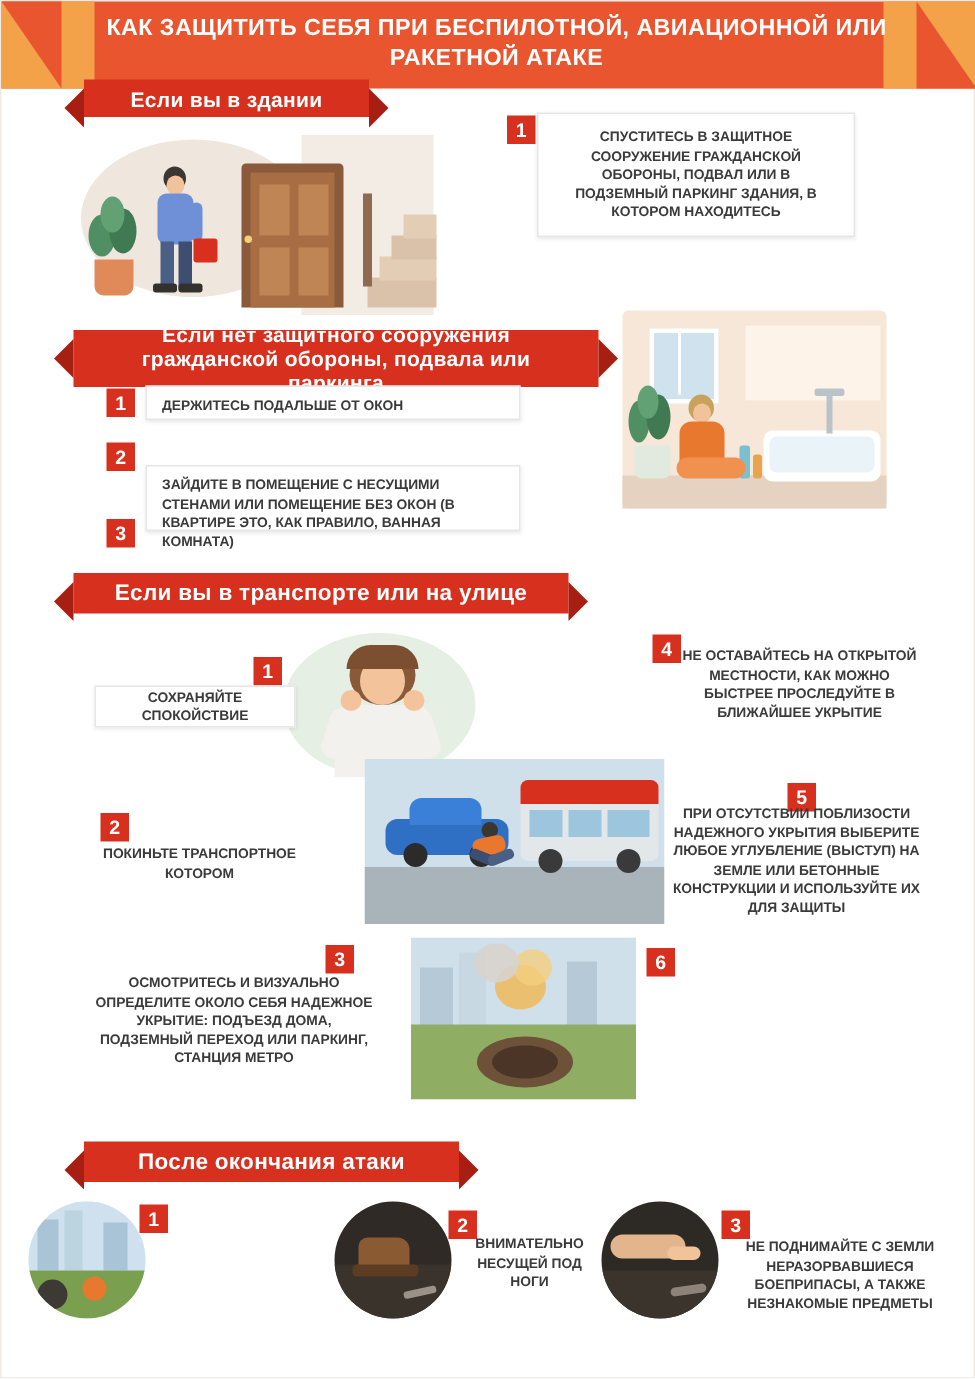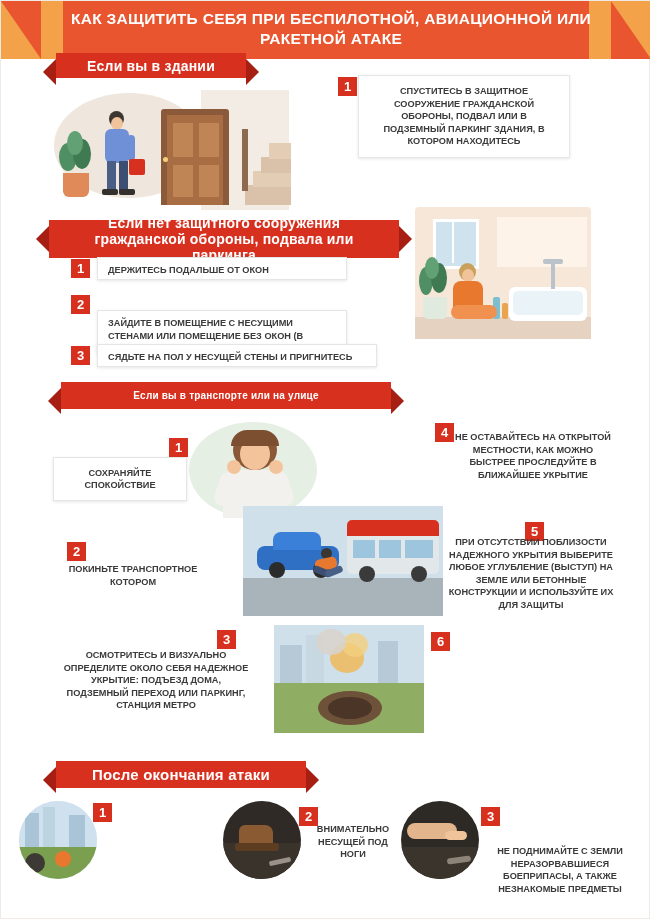--- a/index.html
+++ b/index.html
@@ -172,40 +172,39 @@
     <div class="rect" style="left:50px;top:104px;width:46px;height:14px;background:#f0914f;border-radius:7px;"></div>
   </div>
 
   <div class="numbox" style="left:70px;top:258px;">1</div>
   <div class="card left" style="left:96px;top:256px;width:250px;height:23px;padding:6px 10px;">ДЕРЖИТЕСЬ ПОДАЛЬШЕ ОТ ОКОН</div>
 
   <div class="numbox" style="left:70px;top:294px;">2</div>
   <div class="card left" style="left:96px;top:289px;width:250px;height:44px;padding:6px 10px;margin-top:20px;">ЗАЙДИТЕ В ПОМЕЩЕНИЕ С НЕСУЩИМИ СТЕНАМИ ИЛИ ПОМЕЩЕНИЕ БЕЗ ОКОН (В КВАРТИРЕ ЭТО, КАК ПРАВИЛО, ВАННАЯ КОМНАТА)</div>
 
   <div class="numbox" style="left:70px;top:345px;">3</div>
-  <div class="card left" style="left:96px;top:343px;width:280px;height:23px;padding:6px 10px;">СЯДЬТЕ НА ПОЛ У НЕСУЩЕЙ СТЕНЫ И ПРИГНИТЕСЬ</div>
-
-  <div class="ribbon" style="left:60px;top:381px;width:330px;height:27px;font-size:10px;">
+
+  <div class="ribbon" style="left:48px;top:381px;width:330px;height:27px;font-size:15px;">
     <span class="rb-txt">Если вы в транспорте или на улице</span>
   </div>
 
   <div class="scene" style="left:178px;top:415px;width:150px;height:110px;">
     <div class="blob" style="left:10px;top:6px;width:128px;height:96px;background:#e6efe4;"></div>
     <div class="circ" style="left:54px;top:14px;width:44px;height:40px;background:#8a5a38;"></div>
     <div class="circ" style="left:61px;top:22px;width:30px;height:32px;background:#f3c49c;"></div>
     <div class="rect" style="left:52px;top:14px;width:48px;height:16px;background:#7c4f30;border-radius:20px 20px 0 0;"></div>
     <div class="rect" style="left:44px;top:54px;width:64px;height:48px;background:#f3f1ee;border-radius:10px 10px 0 0;"></div>
     <div class="rect" style="left:38px;top:56px;width:16px;height:34px;background:#f3f1ee;border-radius:8px;transform:rotate(18deg);"></div>
     <div class="rect" style="left:96px;top:56px;width:16px;height:34px;background:#f3f1ee;border-radius:8px;transform:rotate(-18deg);"></div>
     <div class="circ" style="left:48px;top:44px;width:14px;height:14px;background:#f3c49c;"></div>
     <div class="circ" style="left:90px;top:44px;width:14px;height:14px;background:#f3c49c;"></div>
   </div>
 
   <div class="numbox" style="left:168px;top:437px;">1</div>
-  <div class="card" style="left:52px;top:456px;width:134px;height:44px;display:flex;align-items:center;justify-content:center;">СОХРАНЯЙТЕ СПОКОЙСТВИЕ</div>
+  <div class="card" style="left:62px;top:456px;width:134px;height:28px;display:flex;align-items:center;justify-content:center;">СОХРАНЯЙТЕ СПОКОЙСТВИЕ</div>
 
   <div class="numbox" style="left:434px;top:422px;">4</div>
   <div class="plain" style="left:452px;top:430px;width:160px;">НЕ ОСТАВАЙТЕСЬ НА ОТКРЫТОЙ МЕСТНОСТИ, КАК МОЖНО БЫСТРЕЕ ПРОСЛЕДУЙТЕ В БЛИЖАЙШЕЕ УКРЫТИЕ</div>
 
   <div class="scene" style="left:242px;top:505px;width:200px;height:110px;">
     <div class="rect" style="left:0px;top:0px;width:200px;height:72px;background:#cfe0ea;"></div>
     <div class="rect" style="left:0px;top:72px;width:200px;height:38px;background:#a9b4ba;"></div>
 
     <div class="rect" style="left:104px;top:14px;width:92px;height:54px;background:#e2e7ea;border-radius:5px;"></div>
     <div class="rect" style="left:104px;top:14px;width:92px;height:16px;background:#d8301f;border-radius:5px 5px 0 0;"></div>
@@ -274,15 +273,15 @@
   <div class="numbox" style="left:298px;top:806px;">2</div>
   <div class="plain" style="left:304px;top:822px;width:96px;">ВНИМАТЕЛЬНО НЕСУЩЕЙ ПОД НОГИ</div>
 
   <div class="photo" style="left:400px;top:800px;width:78px;height:78px;background:#2d2924;">
     <div class="rect" style="left:0;top:46px;width:78px;height:32px;background:#3b342c;"></div>
     <div class="rect" style="left:6px;top:22px;width:50px;height:16px;background:#e3b58c;border-radius:8px;"></div>
     <div class="rect" style="left:44px;top:30px;width:22px;height:9px;background:#f0c39a;border-radius:5px;"></div>
     <div class="rect" style="left:46px;top:56px;width:24px;height:6px;background:#8d8379;border-radius:3px;transform:rotate(-8deg);"></div>
   </div>
   <div class="numbox" style="left:480px;top:806px;">3</div>
-  <div class="plain" style="left:484px;top:824px;width:150px;margin-top:20px;">НЕ ПОДНИМАЙТЕ С ЗЕМЛИ НЕРАЗОРВАВШИЕСЯ БОЕПРИПАСЫ, А ТАКЖЕ НЕЗНАКОМЫЕ ПРЕДМЕТЫ</div>
+  <div class="plain" style="left:484px;top:824px;width:150px;">НЕ ПОДНИМАЙТЕ С ЗЕМЛИ НЕРАЗОРВАВШИЕСЯ БОЕПРИПАСЫ, А ТАКЖЕ НЕЗНАКОМЫЕ ПРЕДМЕТЫ</div>
 
 </div>
 
 </body></html>

